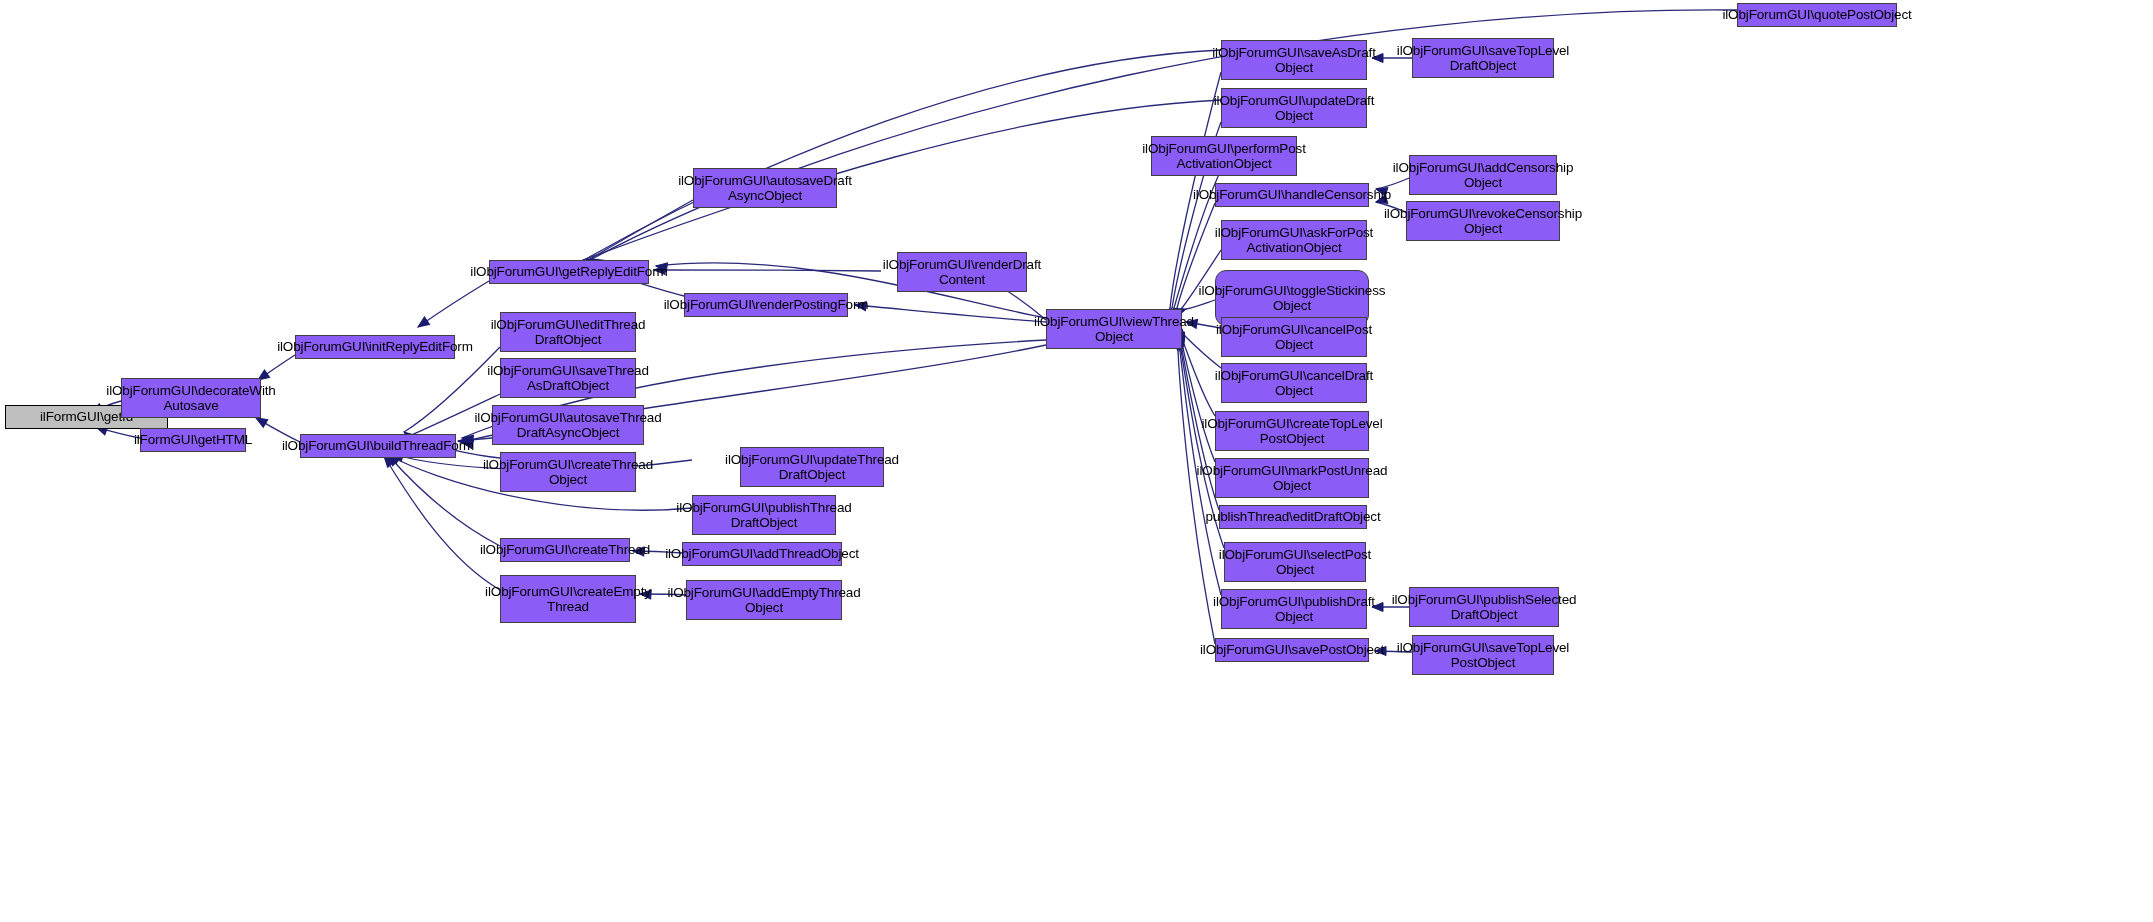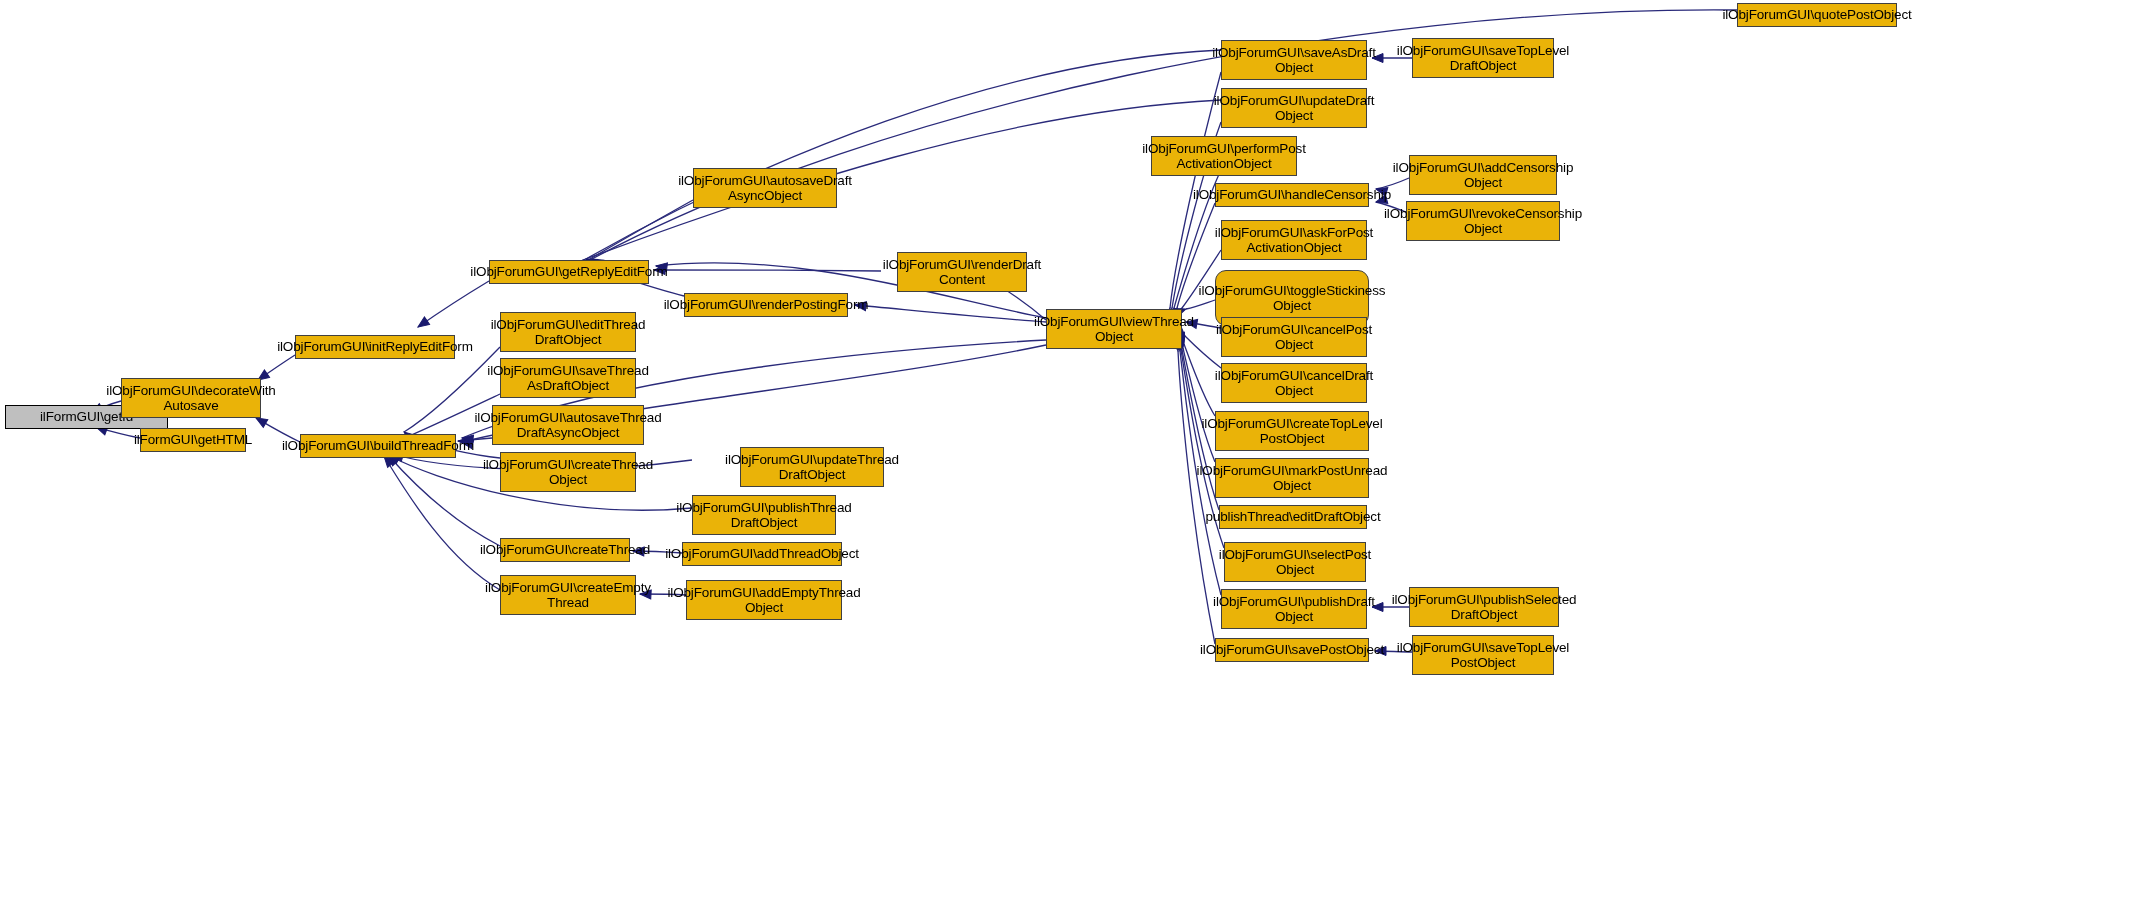--- a/index.html
+++ b/index.html
@@ -12,21 +12,21 @@
     width: 2153px;
     height: 922px;
     background: #ffffff;
     font-family: "Liberation Sans", sans-serif;
     overflow: hidden;
   }
   .node {
     position: absolute;
     box-sizing: border-box;
     border: 1px solid #404040;
-    background: #eab308;
+    background: #8b5cf6;
     color: #000000;
     font-size: 13.5px;
     line-height: 15.5px;
     display: flex;
     align-items: center;
     justify-content: center;
     text-align: center;
     white-space: pre-line;
     padding: 0 3px;
     letter-spacing: -0.15px;
@@ -160,21 +160,21 @@
       <div class="node" style="left: 489px; top: 260px; width: 160px; height: 24px;">ilObjForumGUI\getReplyEditForm</div>
       <div class="node" style="left: 500px; top: 312px; width: 136px; height: 40px;">ilObjForumGUI\editThread
 DraftObject</div>
       <div class="node" style="left: 500px; top: 358px; width: 136px; height: 40px;">ilObjForumGUI\saveThread
 AsDraftObject</div>
       <div class="node" style="left: 492px; top: 405px; width: 152px; height: 40px;">ilObjForumGUI\autosaveThread
 DraftAsyncObject</div>
       <div class="node" style="left: 500px; top: 452px; width: 136px; height: 40px;">ilObjForumGUI\createThread
 Object</div>
       <div class="node" style="left: 500px; top: 538px; width: 130px; height: 24px;">ilObjForumGUI\createThread</div>
-      <div class="node" style="left: 500px; top: 575px; width: 136px; height: 40px;">ilObjForumGUI\createEmpty
+      <div class="node" style="left: 500px; top: 575px; width: 136px; height: 48px;">ilObjForumGUI\createEmpty
 Thread</div>
       <div class="node" style="left: 693px; top: 168px; width: 144px; height: 40px;">ilObjForumGUI\autosaveDraft
 AsyncObject</div>
       <div class="node" style="left: 684px; top: 293px; width: 164px; height: 24px;">ilObjForumGUI\renderPostingForm</div>
       <div class="node" style="left: 692px; top: 447px; width: 144px; height: 40px; margin-left: 48px;">ilObjForumGUI\updateThread
 DraftObject</div>
       <div class="node" style="left: 692px; top: 495px; width: 144px; height: 40px;">ilObjForumGUI\publishThread
 DraftObject</div>
       <div class="node" style="left: 682px; top: 542px; width: 160px; height: 24px;">ilObjForumGUI\addThreadObject</div>
       <div class="node" style="left: 686px; top: 580px; width: 156px; height: 40px;">ilObjForumGUI\addEmptyThread

